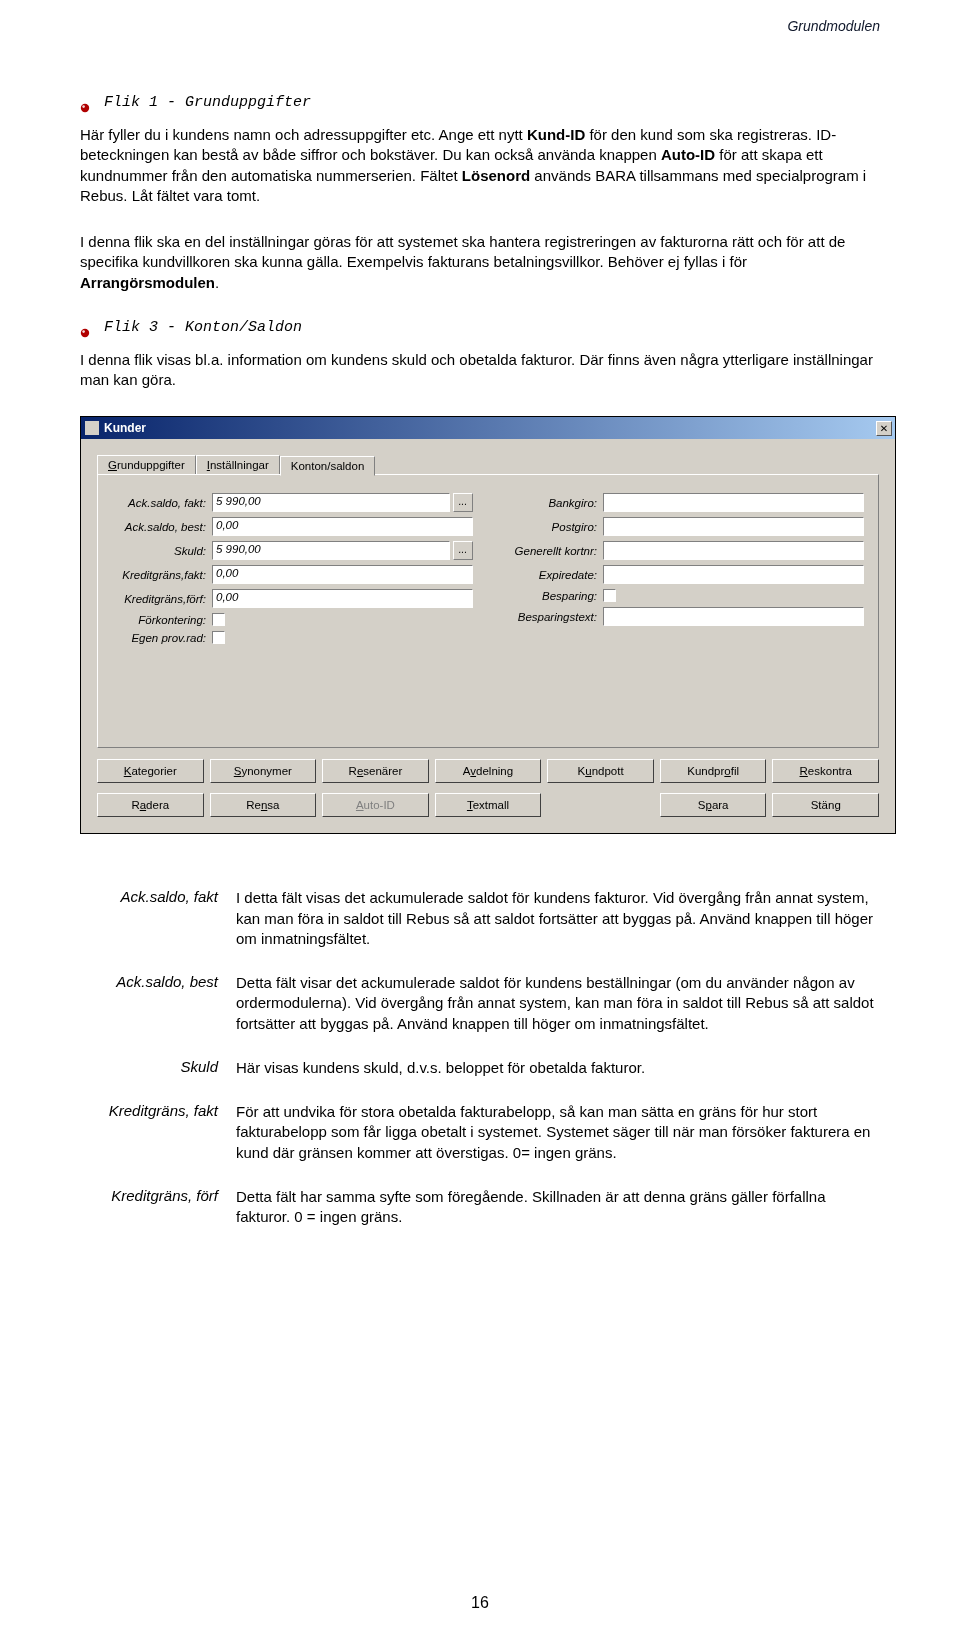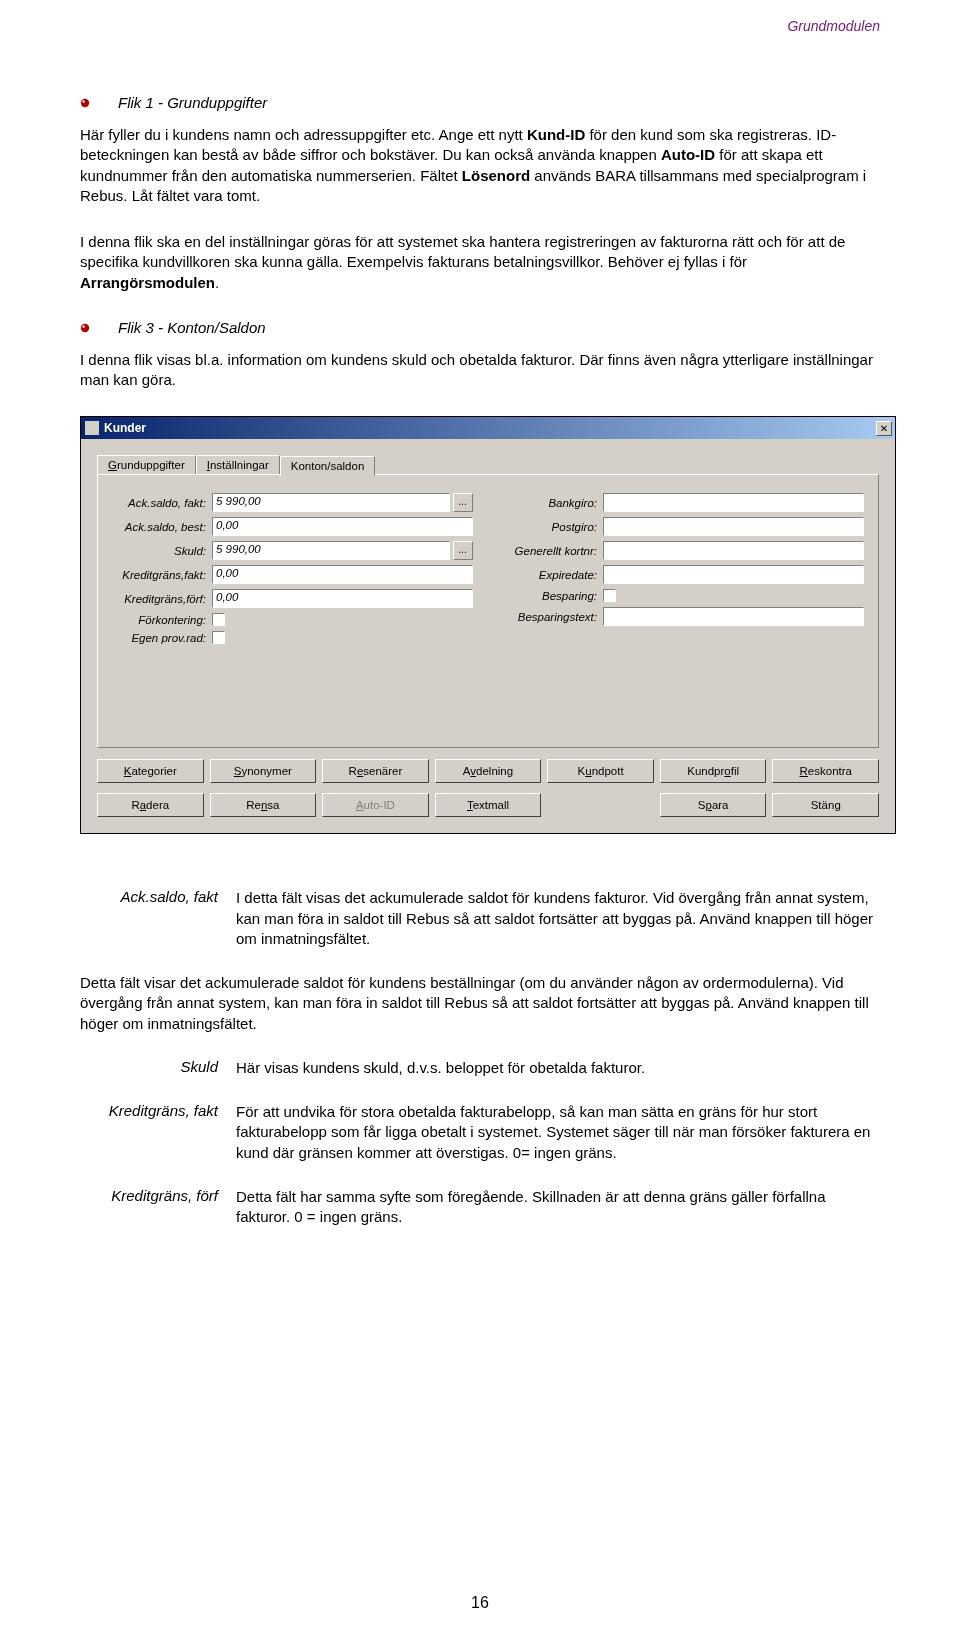--- a/index.html
+++ b/index.html
@@ -10,31 +10,32 @@
     font-size: 15px;
     color: #000;
     background: #fff;
     position: relative;
   }
   .page-header {
     text-align: right;
     font-style: italic;
     font-size: 14px;
     padding: 18px 80px 0 0;
-    color: #701a75;
+    color: #0f172a;
   }
   .content {
     padding: 60px 80px 0 80px;
   }
   .bullet-heading {
     display: flex;
-    align-items: flex-start;
-    gap: 28px;
+    align-items: flex-end;
+    gap: 14px;
     font-style: italic;
     margin-bottom: 14px;
+    font-family: Liberation Mono, monospace;
   }
   .bullet-icon {
     width: 10px; height: 10px;
     display: inline-block;
   }
   .para {
     line-height: 1.35;
     margin-bottom: 26px;
   }
   .section { margin-bottom: 22px; }
@@ -324,20 +325,21 @@
       </div>
     </div>
   </div>
 
   <div class="defs">
     <div class="def-row">
       <div class="def-label">Ack.saldo, fakt</div>
       <div class="def-body">I detta fält visas det ackumulerade saldot för kundens fakturor. Vid övergång från annat system, kan man föra in saldot till Rebus så att saldot fortsätter att byggas på. Använd knappen till höger om inmatningsfältet.</div>
     </div>
     <div class="def-row">
+      <div class="def-label">Ack.saldo, best</div>
       <div class="def-body">Detta fält visar det ackumulerade saldot för kundens beställningar (om du använder någon av ordermodulerna). Vid övergång från annat system, kan man föra in saldot till Rebus så att saldot fortsätter att byggas på. Använd knappen till höger om inmatningsfältet.</div>
     </div>
     <div class="def-row">
       <div class="def-label">Skuld</div>
       <div class="def-body">Här visas kundens skuld, d.v.s. beloppet för obetalda fakturor.</div>
     </div>
     <div class="def-row">
       <div class="def-label">Kreditgräns, fakt</div>
       <div class="def-body">För att undvika för stora obetalda fakturabelopp, så kan man sätta en gräns för hur stort fakturabelopp som får ligga obetalt i systemet. Systemet säger till när man försöker fakturera en kund där gränsen kommer att överstigas. 0= ingen gräns.</div>
     </div>

